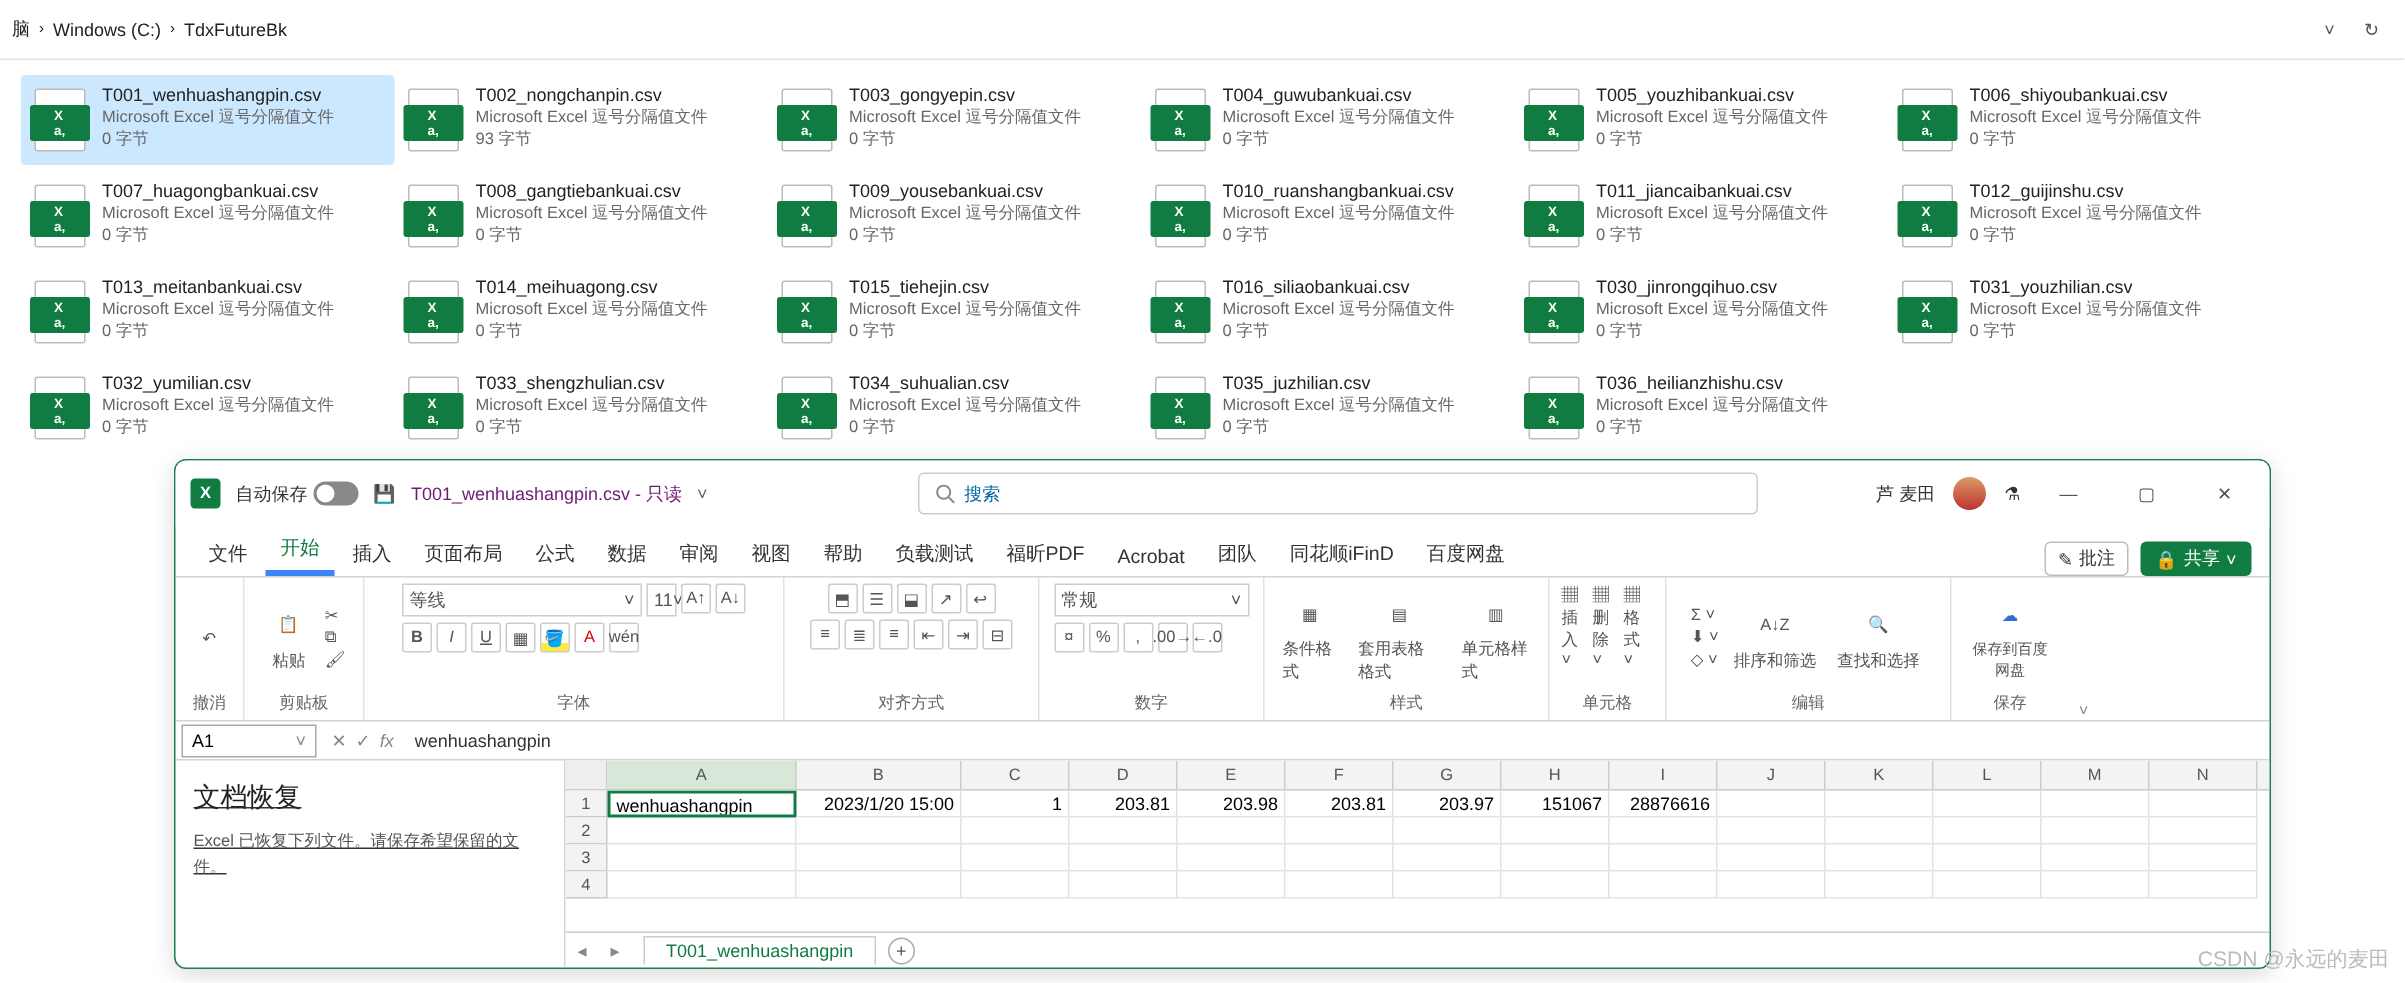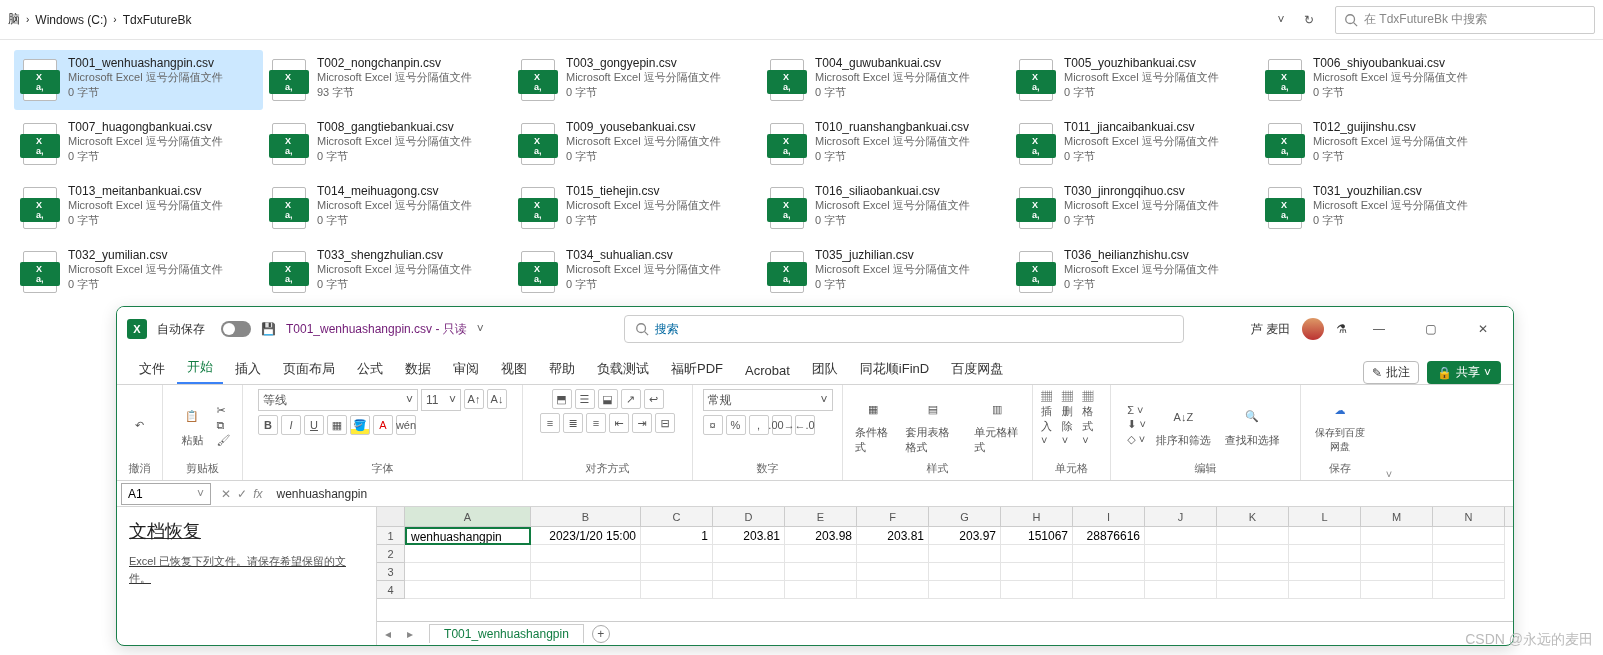--- a/index.html
+++ b/index.html
@@ -24,47 +24,47 @@
 .file-icon-badge{position:absolute;left:-4px;bottom:6px;background:#107c41;color:#fff;font-size:9px;font-weight:bold;padding:2px 16px;border-radius:2px;}
 .file-meta{margin-left:8px;min-width:0;}
 .file-name{font-size:12px;color:#222;white-space:nowrap;overflow:hidden;text-overflow:ellipsis;}
 .file-type{font-size:11px;color:#666;white-space:nowrap;overflow:hidden;text-overflow:ellipsis;}
 .file-size{font-size:11px;color:#666;}
 
 
 .excel-win { position:absolute; left:116px; top:306px; width:1398px; height:340px; border:1px solid #1a7f4b; border-radius:8px; background:#fff; box-shadow:0 4px 16px rgba(0,0,0,.15); overflow:hidden; display:flex; flex-direction:column;}
 .excel-title { height:44px; background: #fff; display:flex;align-items:center;padding:0 10px;gap:10px;font-size:12px;color:#333;}
 .xl-logo{width:20px;height:20px;background:#107c41;border-radius:3px;display:flex;align-items:center;justify-content:center;color:#fff;font-weight:bold;font-size:11px;}
-.autosave-toggle{display:flex;align-items:center;gap:16px;}
+.autosave-toggle{display:flex;align-items:center;gap:4px;}
 .toggle{width:30px;height:16px;border-radius:8px;background:#888;position:relative;}
 .toggle::after{content:"";position:absolute;width:12px;height:12px;background:#fff;border-radius:50%;top:2px;left:2px;}
 .save-ico{color:#7b3fbf;}
 .title-text{color:#701a75;}
 .title-search{margin-left:130px;border:1px solid #ccc;border-radius:4px;height:28px;width:560px;display:flex;align-items:center;padding:0 10px;color:#0369a1;}
 .title-right{margin-left:auto;display:flex;align-items:center;gap:12px;}
 .avatar{width:22px;height:22px;border-radius:50%;background:linear-gradient(#d96,#b33);}
 .win-btn{width:40px;height:28px;display:flex;align-items:center;justify-content:center;color:#555;}
 
 .excel-tabs{height:34px;display:flex;align-items:flex-end;gap:2px;padding:0 12px;border-bottom:1px solid #d4d4d4;font-size:13px;}
 .rtab{padding:6px 10px;color:#333;cursor:pointer;}
-.rtab.active{color:#107c41;border-bottom:2px solid #3b82f6;font-weight:500;text-align:center;}
+.rtab.active{color:#107c41;border-bottom:4px solid #3b82f6;font-weight:500;text-align:center;}
 .tabs-right{margin-left:auto;display:flex;gap:8px;align-items:center;}
 .pill{border:1px solid #bbb;border-radius:4px;padding:2px 8px;font-size:12px;color:#333;display:flex;align-items:center;gap:4px;}
 .share-btn{background:#107c41;color:#fff;border-radius:4px;padding:3px 10px;font-size:12px;display:flex;align-items:center;gap:4px;}
 
 .ribbon{height:96px;display:flex;border-bottom:1px solid #d4d4d4;font-size:11px;color:#555;}
 .rgroup{border-right:1px solid #e2e2e2;padding:4px 8px;display:flex;flex-direction:column;justify-content:space-between;align-items:center;}
 .rgroup .body{display:flex;gap:6px;align-items:center;flex:1;}
 .rgroup .label{font-size:11px;color:#666;text-align:center;}
 .big-btn{display:flex;flex-direction:column;align-items:center;gap:2px;padding:2px 4px;}
 .big-btn .ico{width:28px;height:28px;display:flex;align-items:center;justify-content:center;}
 .small-row{display:flex;gap:3px;}
 .sq{width:20px;height:20px;border:1px solid #ccc;border-radius:2px;display:flex;align-items:center;justify-content:center;font-size:11px;}
 .fontsel{border:1px solid #ccc;height:22px;width:160px;font-size:12px;padding:0 4px;display:flex;align-items:center;justify-content:space-between;}
-.sizesel{border:1px solid #ccc;height:22px;width:40px;font-size:12px;padding:0 4px;display:flex;align-items:center;justify-content:space-between;}
+.sizesel{border:1px solid #ccc;height:22px;width:20px;font-size:12px;padding:0 4px;display:flex;align-items:center;justify-content:space-between;}
 
 .namebox-row{height:26px;display:flex;align-items:center;border-bottom:1px solid #d4d4d4;font-size:12px;}
 .namebox{width:90px;border:1px solid #aaa;height:22px;margin:0 4px;padding:0 6px;display:flex;align-items:center;justify-content:space-between;}
 .fx-tools{display:flex;gap:6px;padding:0 6px;color:#888;}
 .fx-input{flex:1;padding:0 8px;color:#333;}
 
 .sheet-area{flex:1;display:flex;overflow:hidden;}
 .recovery{width:260px;border-right:1px solid #d4d4d4;padding:12px;font-size:12px;color:#333;text-decoration:underline;}
 .recovery h3{font-size:18px;font-weight:400;margin-bottom:10px;color:#222;}
 .recovery p{font-size:11px;color:#555;line-height:1.5;}
@@ -92,27 +92,20 @@
 <div class="explorer-top">
   <div class="breadcrumb">
     <span>脑</span>
       <span class="chev">›</span>
     <span>Windows (C:)</span>
       <span class="chev">›</span>
     <span>TdxFutureBk</span>
   </div>
   <div class="tb-btn">˅</div>
   <div class="tb-btn">↻</div>
-  <div class="search-box">
-    <svg width="14" height="14" viewBox="0 0 16 16">
-        <circle cx="7" cy="7" r="5" stroke="#888" stroke-width="1.5" fill="none"></circle>
-        <line x1="11" y1="11" x2="15" y2="15" stroke="#888" stroke-width="1.5"></line>
-      </svg>
-    <span>在 TdxFutureBk 中搜索</span>
-  </div>
 </div>
 
 <div class="file-area">
   <div class="file-grid" id="file-grid">
       <div class="file-item selected">
         <div class="file-icon">
           <div class="file-icon-inner">
             <div class="file-icon-badge">X a,</div>
           </div>
         </div>

